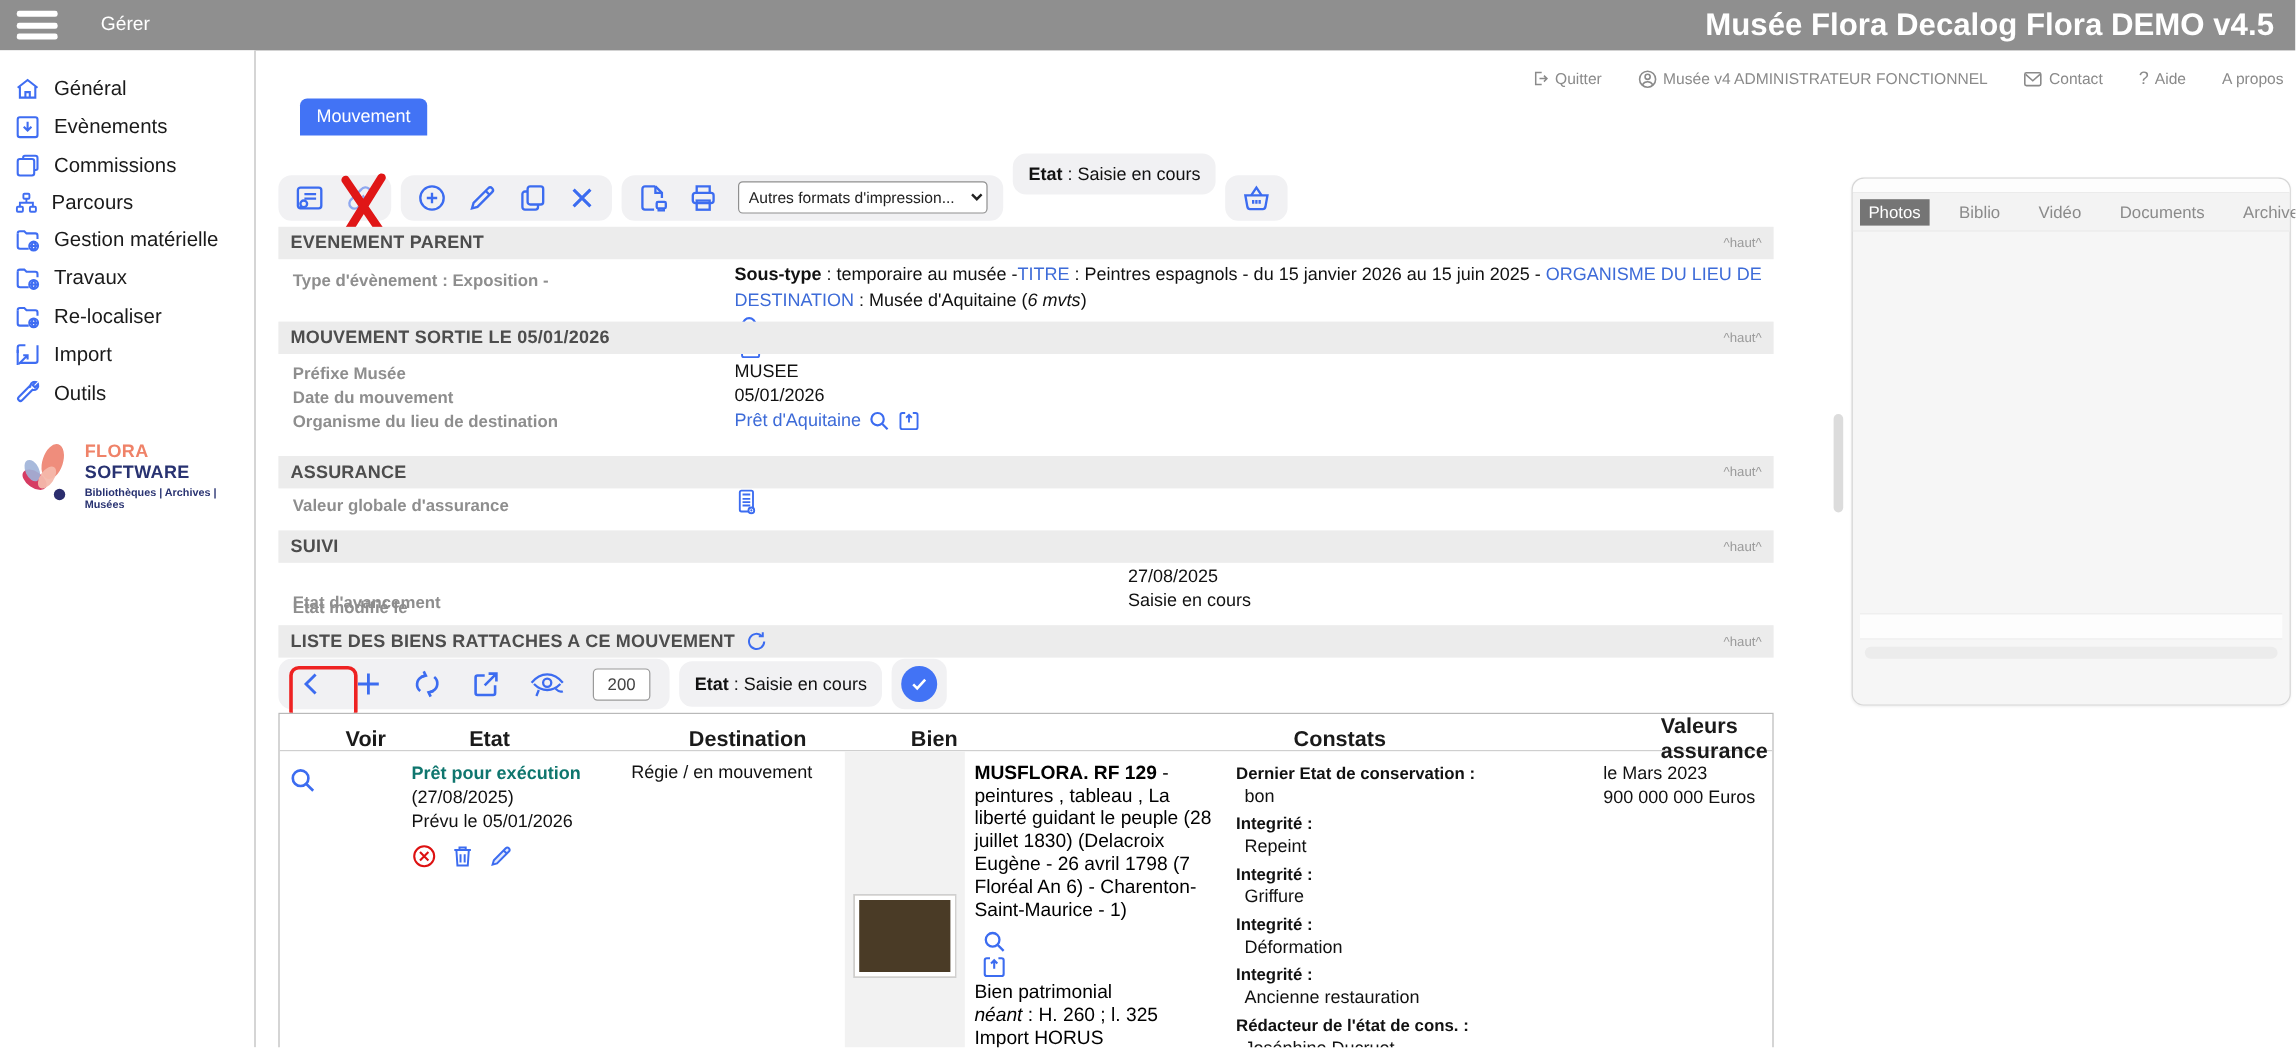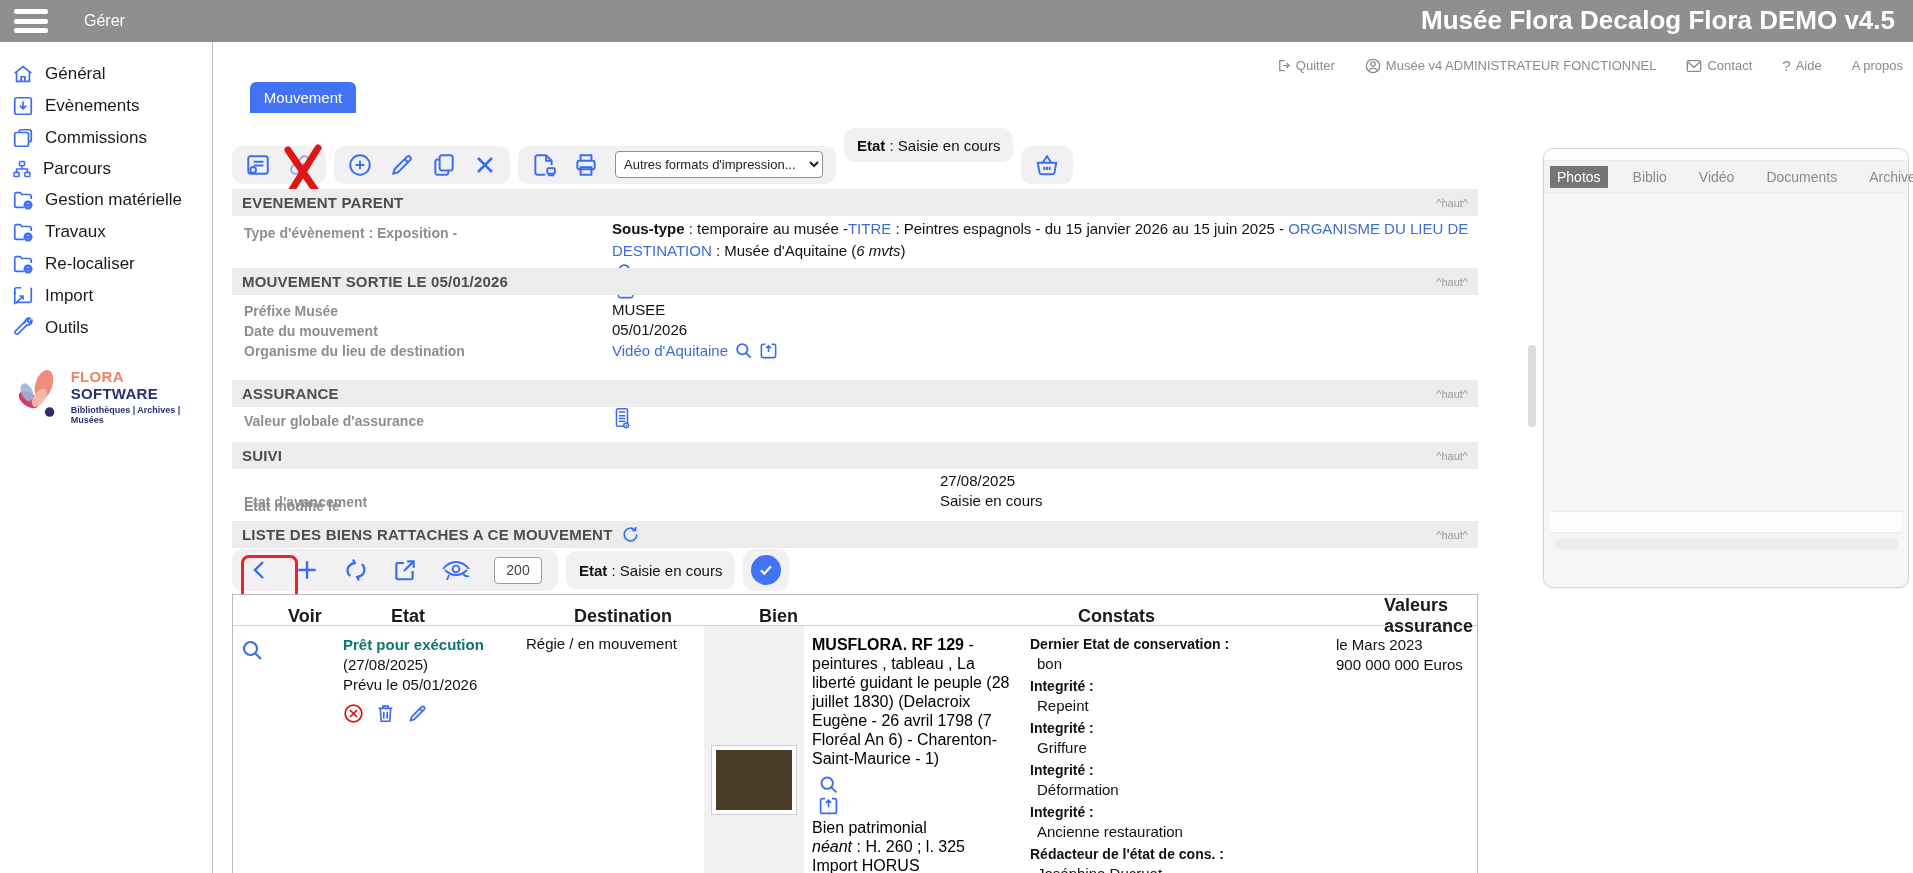--- a/index.html
+++ b/index.html
@@ -353,21 +353,21 @@
     <div class="band" style="top:226px;">
       <div class="band-title">MOUVEMENT SORTIE LE 05/01/2026</div>
       <div class="haut">^haut^</div>
     </div>
     <div class="fieldlabel" style="top:261px;">Préfixe Musée</div>
     <div class="fieldvalue" style="left:398px; top:259px;">MUSEE</div>
     <div class="fieldlabel" style="top:281px;">Date du mouvement</div>
     <div class="fieldvalue" style="left:398px; top:279px;">05/01/2026</div>
     <div class="fieldlabel" style="top:301px;">Organisme du lieu de destination</div>
     <div class="fieldvalue" style="left:398px; top:299px;">
-      <span class="blue-link">Vidéo d'Aquitaine</span>
+      <span class="blue-link">Prêt d'Aquitaine</span>
       <svg width="19" height="19" viewBox="0 0 24 24" fill="none" stroke="#3c6cf0" stroke-width="2.3">
           <circle cx="10.5" cy="10.5" r="6.5"></circle>
           <path d="M15.5 15.5L21 21"></path>
         </svg>
       <svg width="19" height="19" viewBox="0 0 24 24" fill="none" stroke="#3c6cf0" stroke-width="2">
           <path d="M8 4H5a2 2 0 0 0-2 2v13a2 2 0 0 0 2 2h14a2 2 0 0 0 2-2V6a2 2 0 0 0-2-2h-3"></path>
           <path d="M12 14V6M9 9l3-3 3 3"></path>
         </svg>
     </div>
 

